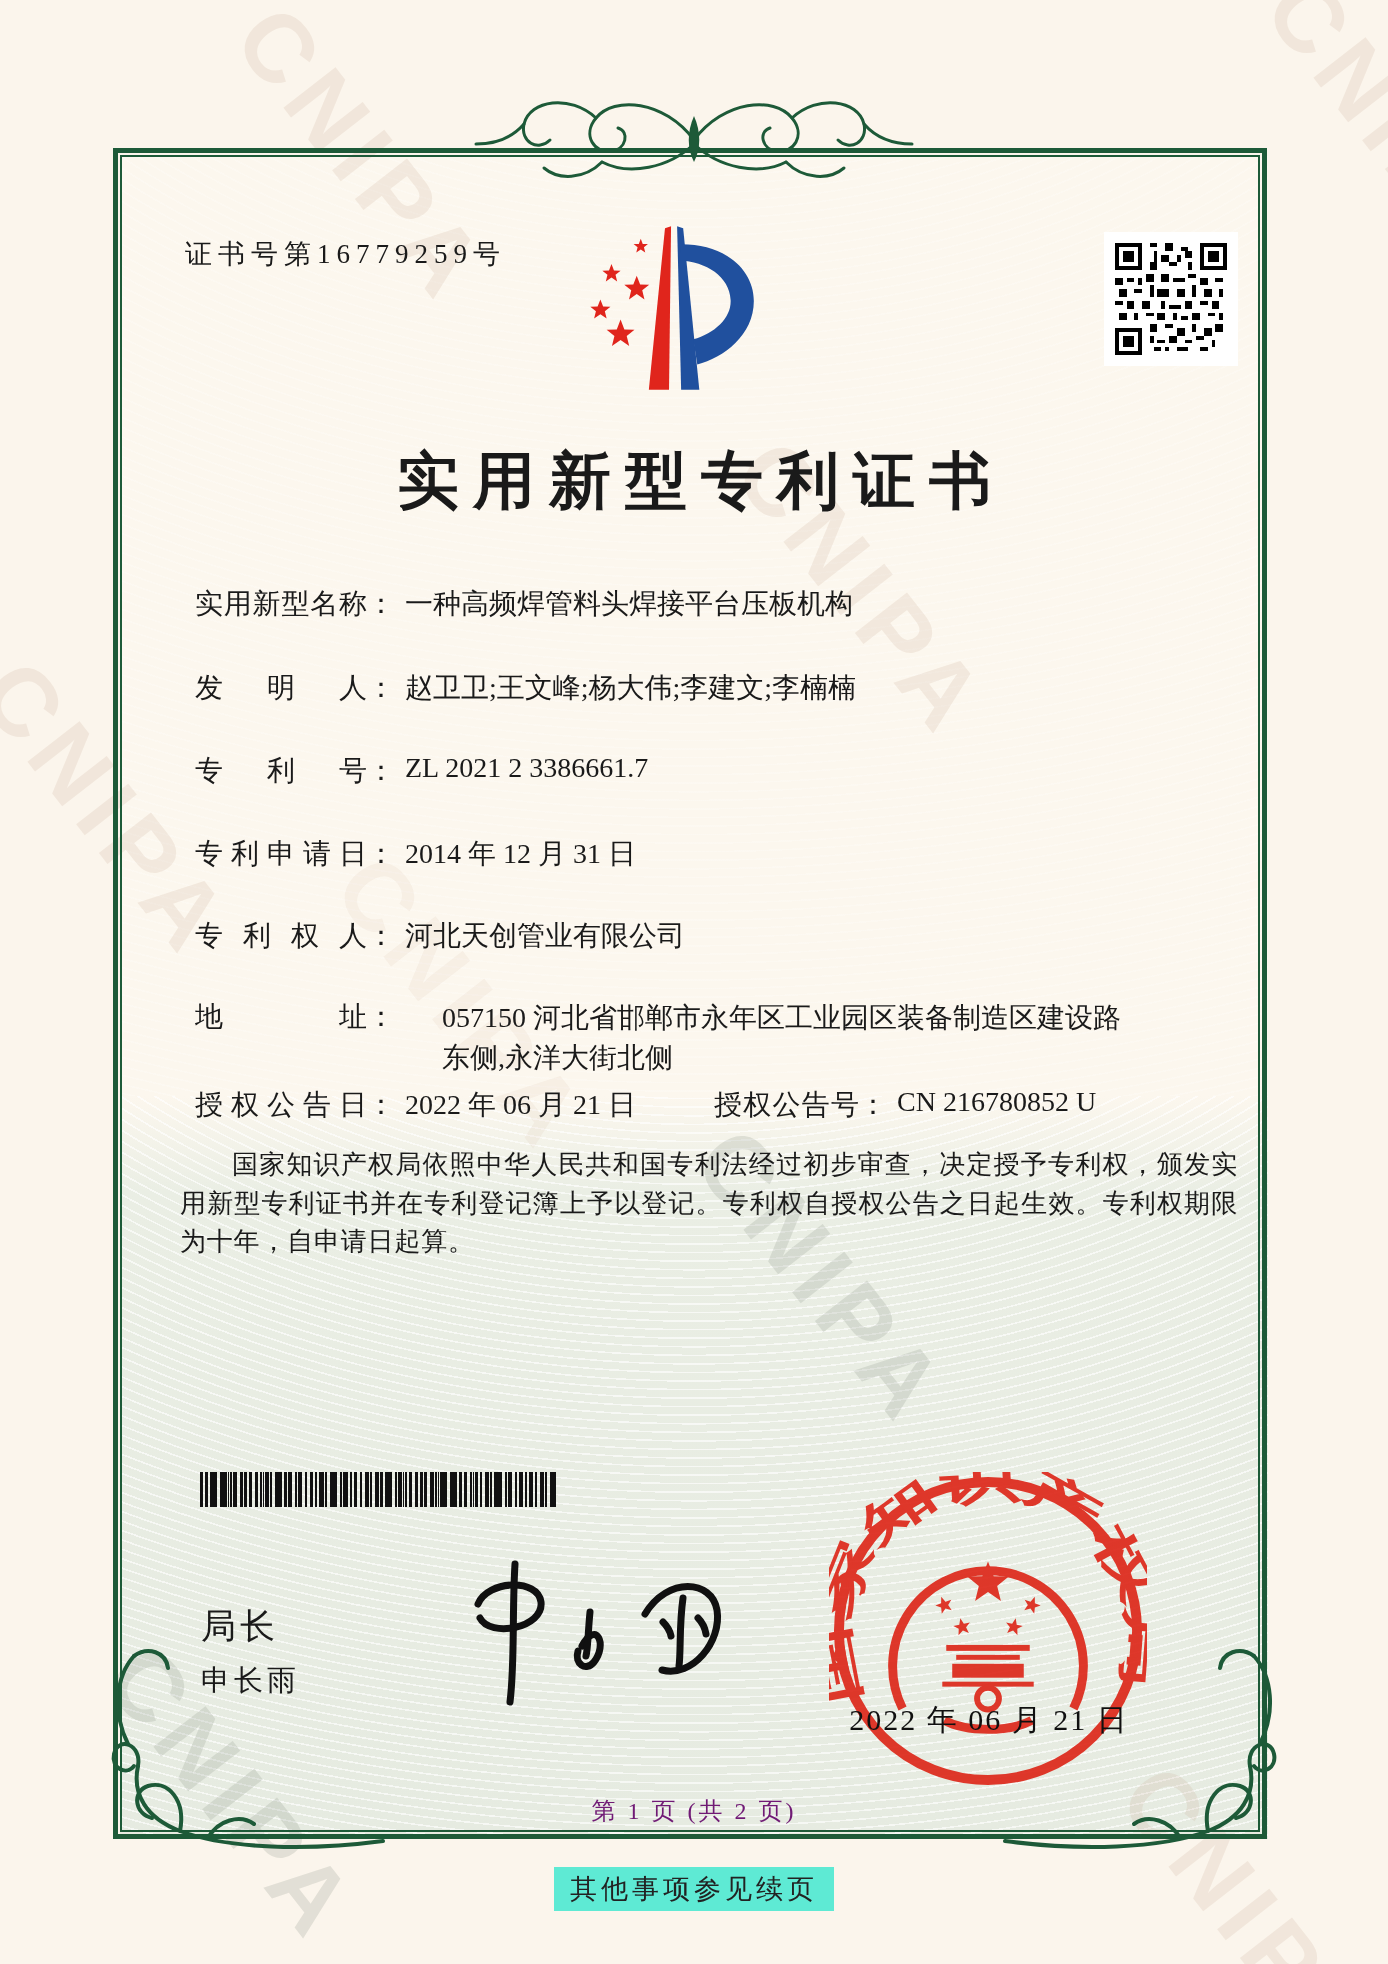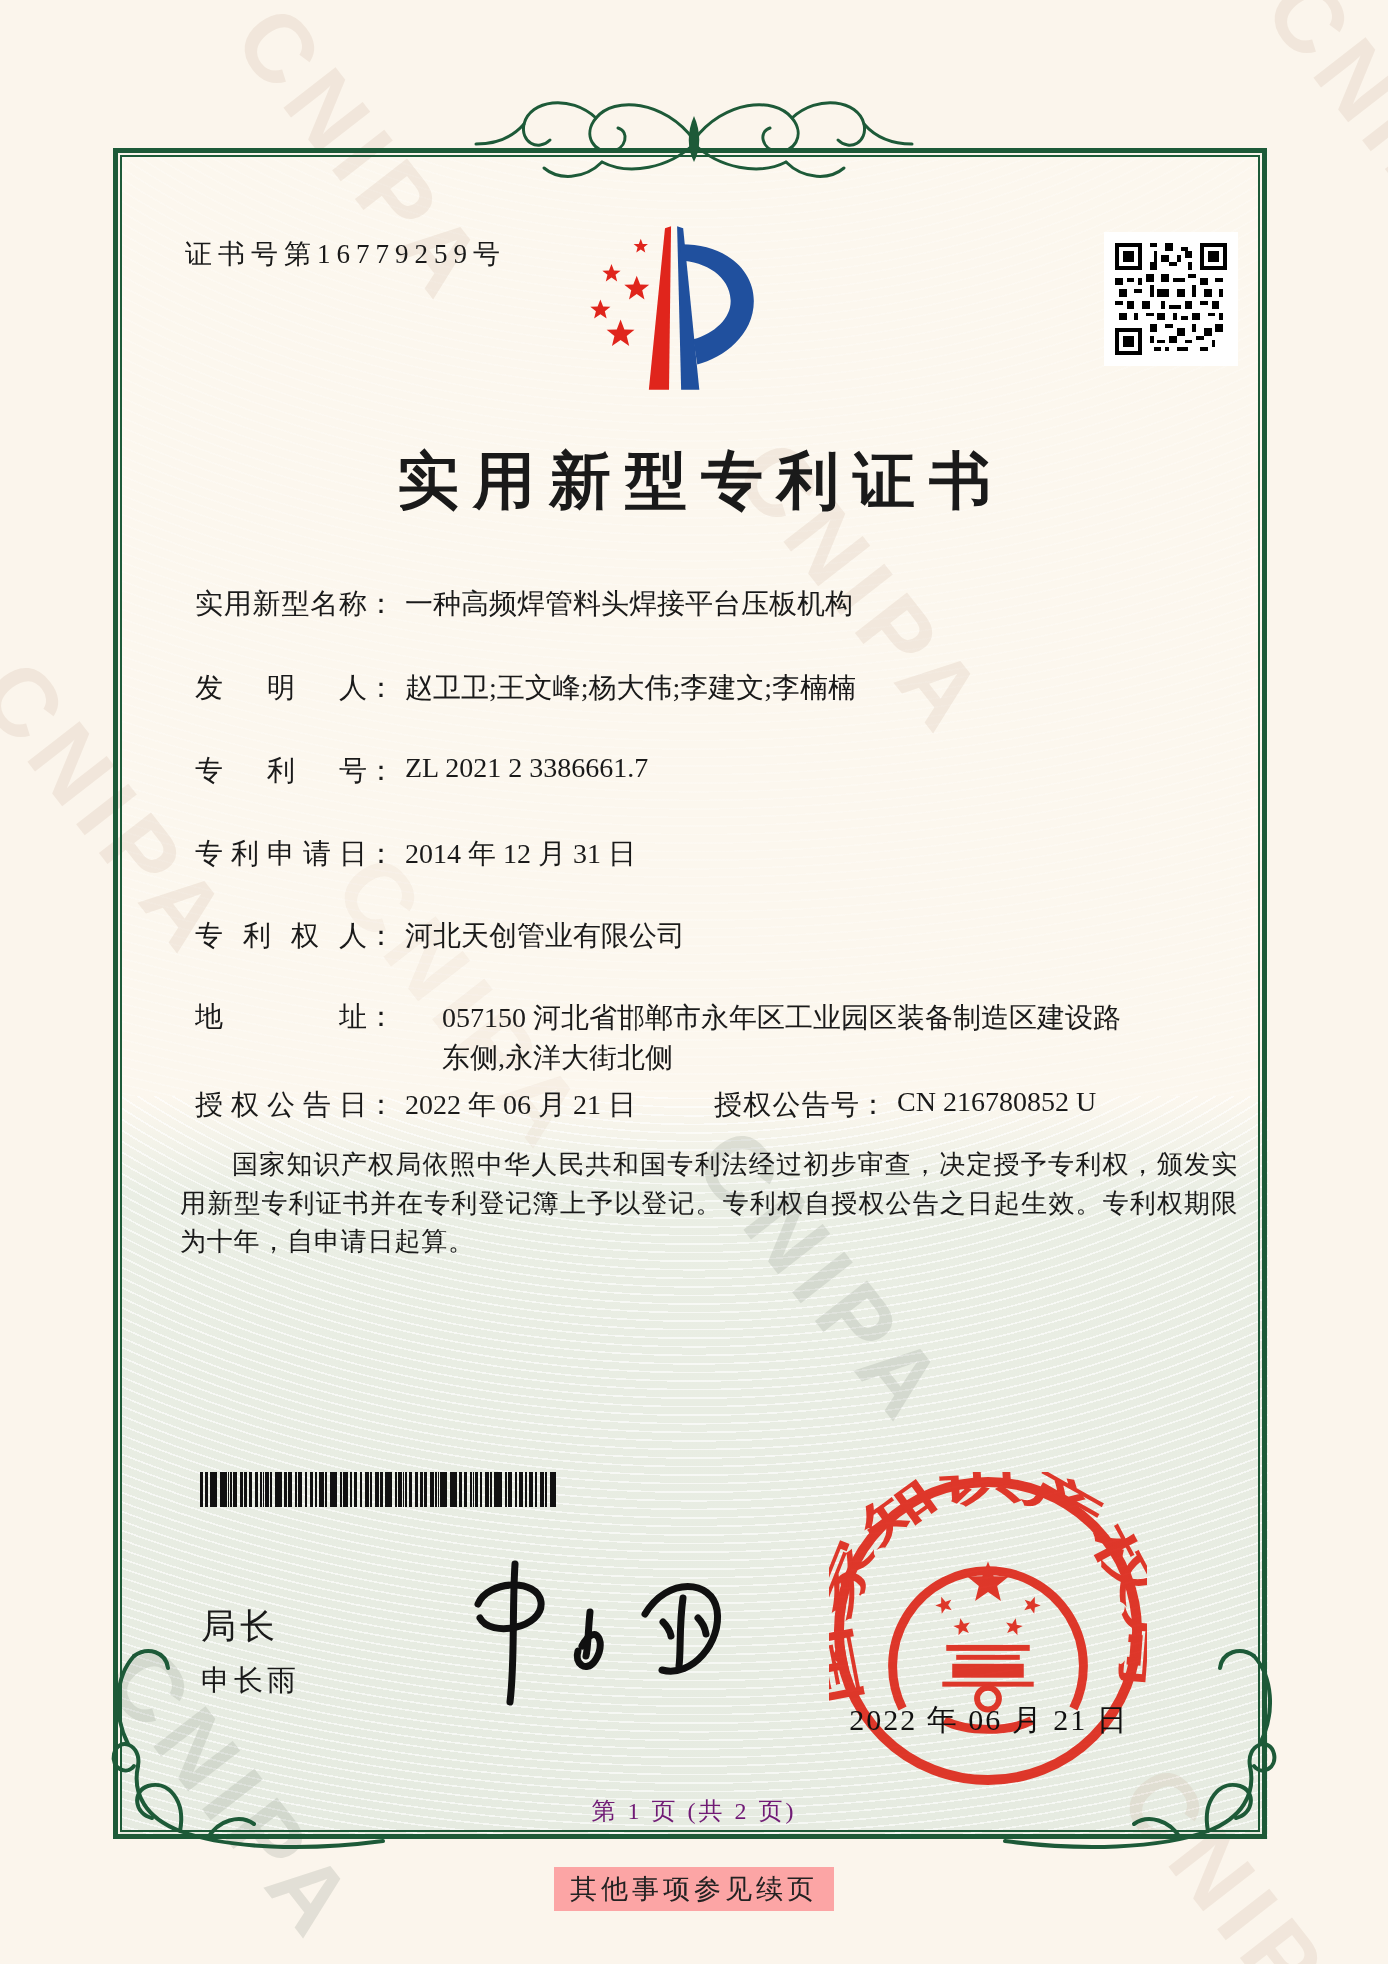--- a/index.html
+++ b/index.html
@@ -58,21 +58,21 @@
   .commissioner{position:absolute;left:201px;top:1603px;font-size:35px;letter-spacing:4px;}
   .commissioner-name{position:absolute;left:201px;top:1661px;font-size:29px;letter-spacing:4px;}
   .signature{position:absolute;left:420px;top:1552px;width:330px;height:158px;}
 
   .seal{position:absolute;left:829px;top:1472px;width:318px;height:318px;}
   .seal-date{position:absolute;left:833px;top:1700px;width:312px;text-align:center;
     font-size:30px;letter-spacing:2px;color:#101010;white-space:nowrap;}
 
   .page-num{position:absolute;left:0;top:1795px;width:100%;text-align:center;
     font-size:24px;letter-spacing:3px;color:#701a75;}
-  .cont-band{position:absolute;left:554px;top:1867px;width:280px;height:44px;background:#fca5a5;
+  .cont-band{position:absolute;left:554px;top:1867px;width:280px;height:44px;background:#5eead4;
     text-align:center;line-height:44px;font-size:27px;letter-spacing:4px;color:#222;}
 </style>
 </head>
 <body>
 
 <div class="page">
 
   <div class="inner-bg">
     <div class="arcs upper"></div>
     <div class="arcs lower"></div>

